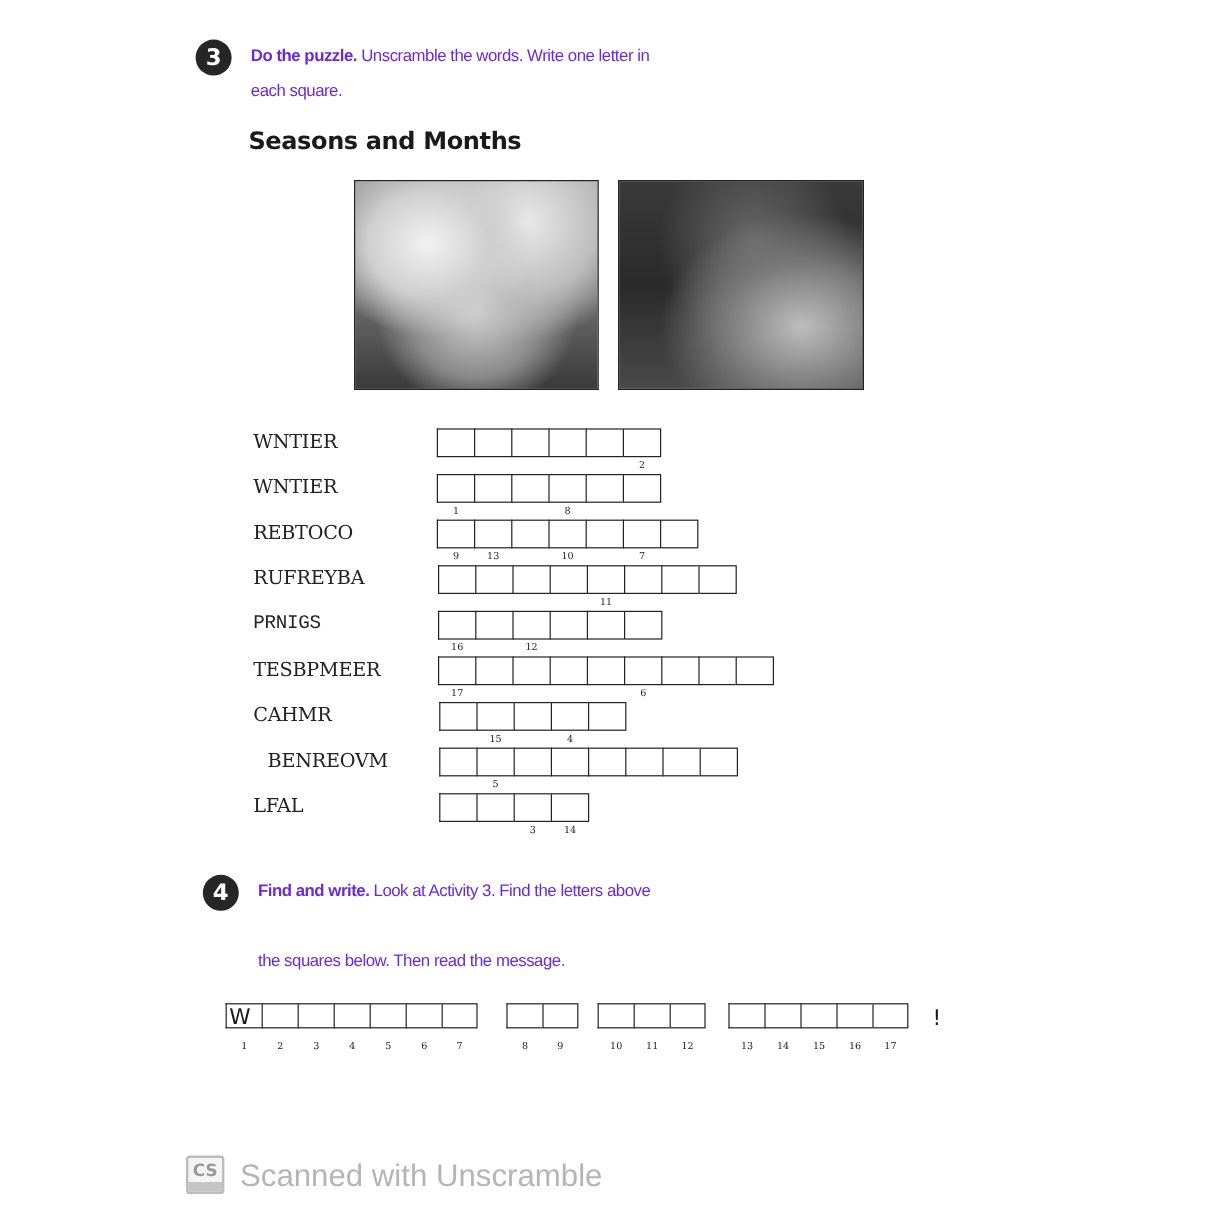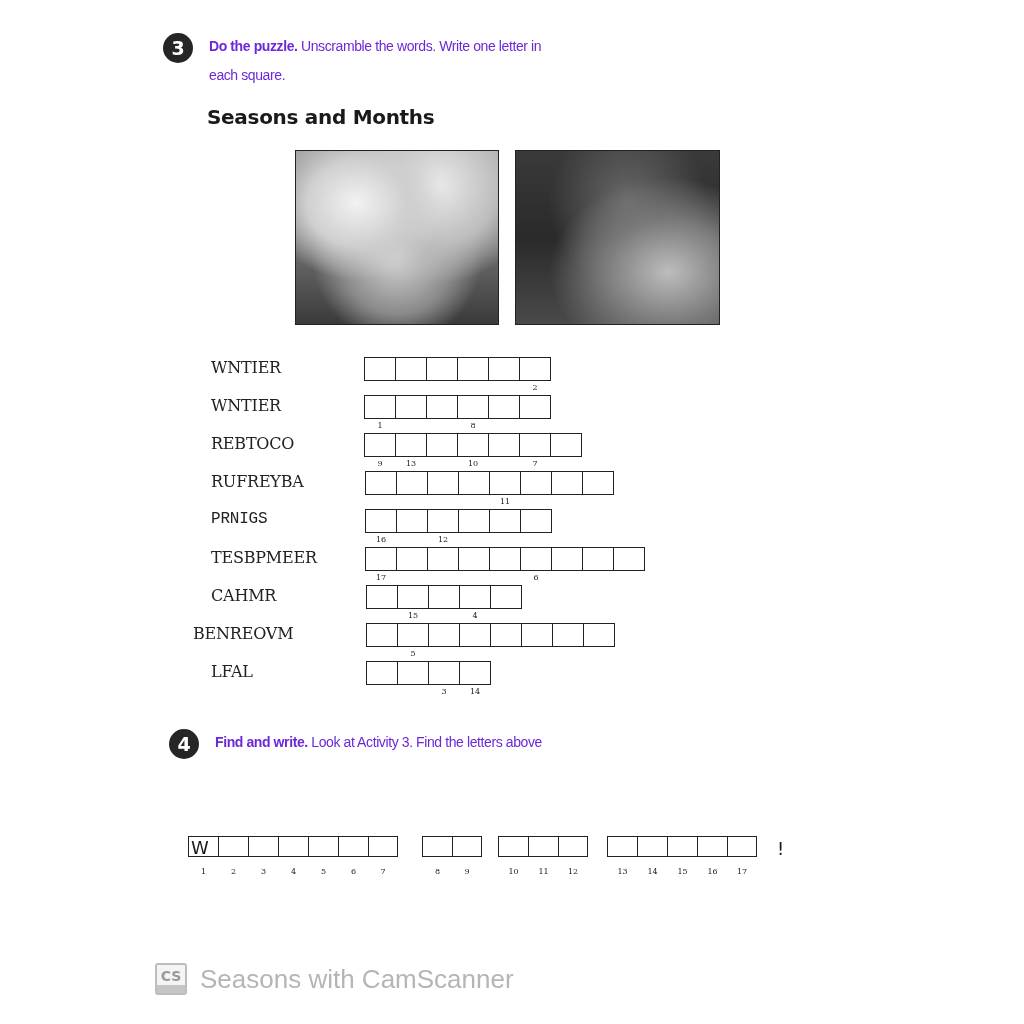--- a/index.html
+++ b/index.html
@@ -134,21 +134,21 @@
       <div class="cell"></div>
       <div class="cell">
         <span class="n">15</span>
       </div>
       <div class="cell"></div>
       <div class="cell">
         <span class="n">4</span>
       </div>
       <div class="cell"></div>
     </div>
-    <div class="abs word" style="left: 193px; top: 624px;">BENREOVM</div>
+    <div class="abs word" style="left: 223px; top: 624px;">BENREOVM</div>
     <div class="row" style="left: 366px; top: 623px;">
       <div class="cell"></div>
       <div class="cell">
         <span class="n">5</span>
       </div>
       <div class="cell"></div>
       <div class="cell"></div>
       <div class="cell"></div>
       <div class="cell"></div>
       <div class="cell"></div>
@@ -164,20 +164,21 @@
       <div class="cell">
         <span class="n">14</span>
       </div>
     </div>
   </div>
 
 <div class="abs num-badge" style="left:169px;top:729px;">4</div>
 <div class="abs instr" style="left:215px;top:728px;width:580px;">
   <b>Find and write.</b><span> Look at Activity 3. Find the letters above</span><br>
   <br>
+  <span>the squares below. Then read the message.</span>
 </div>
 
 <div id="message">
     <div class="mgroup" style="left: 188px; top: 836px;">
       <div class="mcell"><span>W</span><span class="n">1</span></div>
       <div class="mcell"><span></span><span class="n">2</span></div>
       <div class="mcell"><span></span><span class="n">3</span></div>
       <div class="mcell"><span></span><span class="n">4</span></div>
       <div class="mcell"><span></span><span class="n">5</span></div>
       <div class="mcell"><span></span><span class="n">6</span></div>
@@ -196,13 +197,13 @@
       <div class="mcell"><span></span><span class="n">13</span></div>
       <div class="mcell"><span></span><span class="n">14</span></div>
       <div class="mcell"><span></span><span class="n">15</span></div>
       <div class="mcell"><span></span><span class="n">16</span></div>
       <div class="mcell"><span></span><span class="n">17</span></div>
     </div>
   </div>
 <div class="abs" style="left:777px;top:838px;font-size:18px;">!</div>
 
 <div class="abs cs-icon" style="left:155px;top:963px;">CS</div>
-<div class="abs footer" style="left:200px;top:964px;">Seasons with CamScanner</div>
+<div class="abs footer" style="left:200px;top:964px;">Scanned with Unscramble</div>
 
 </body></html>

